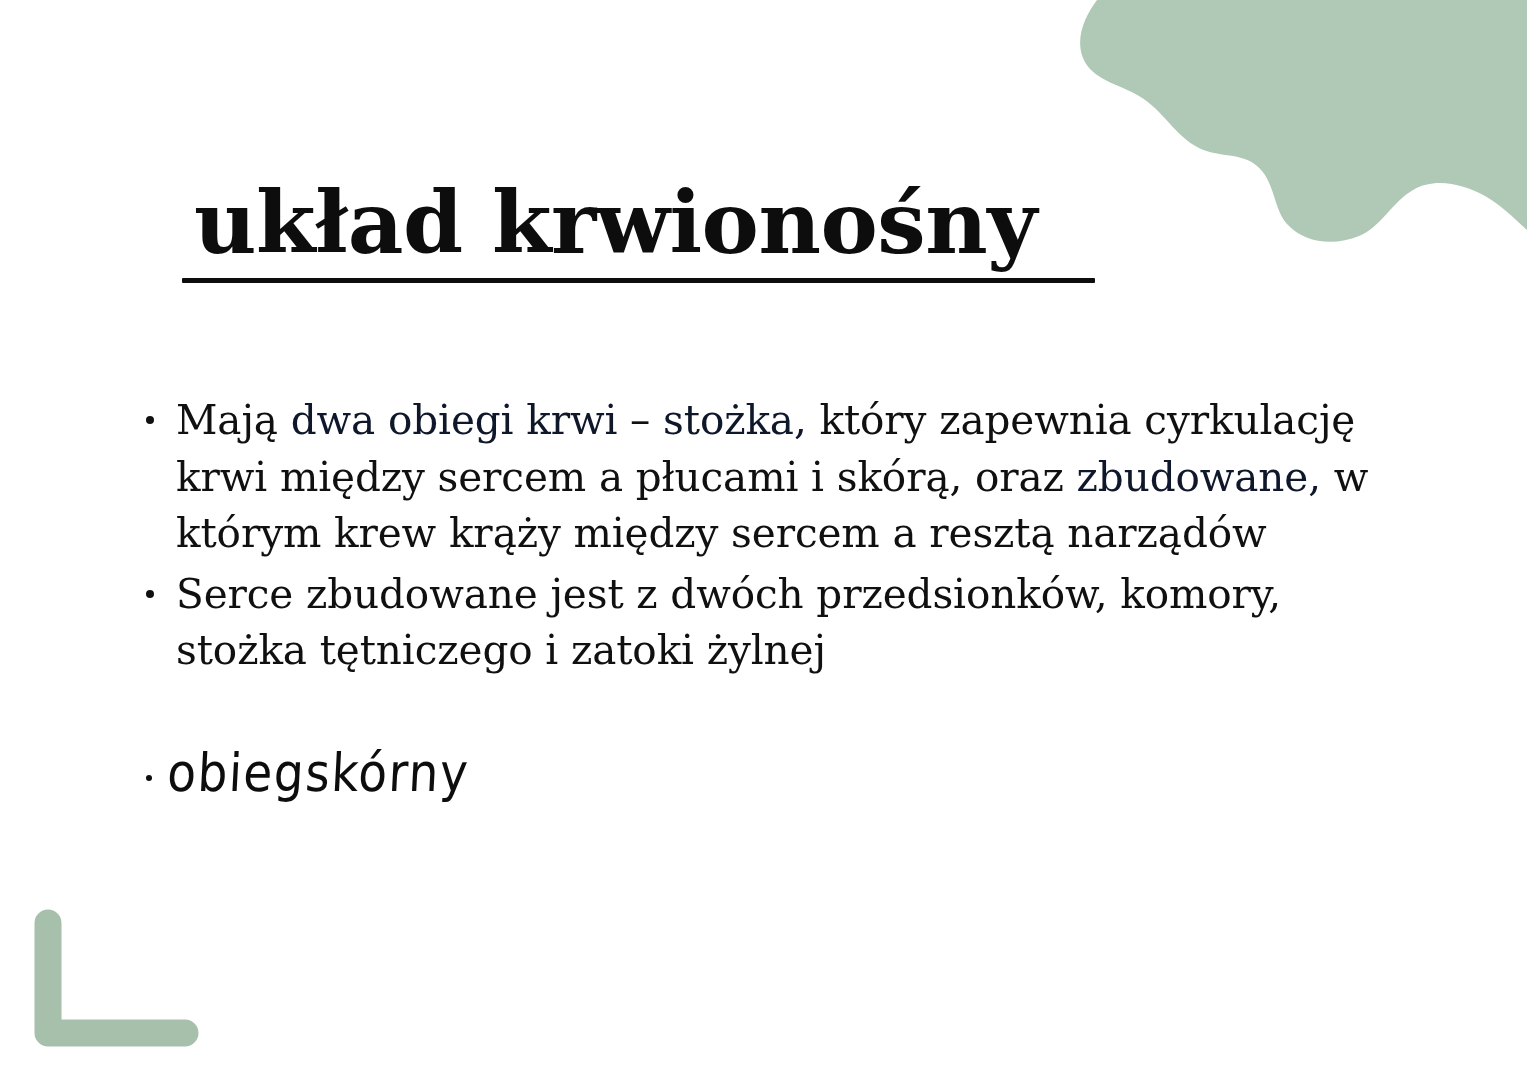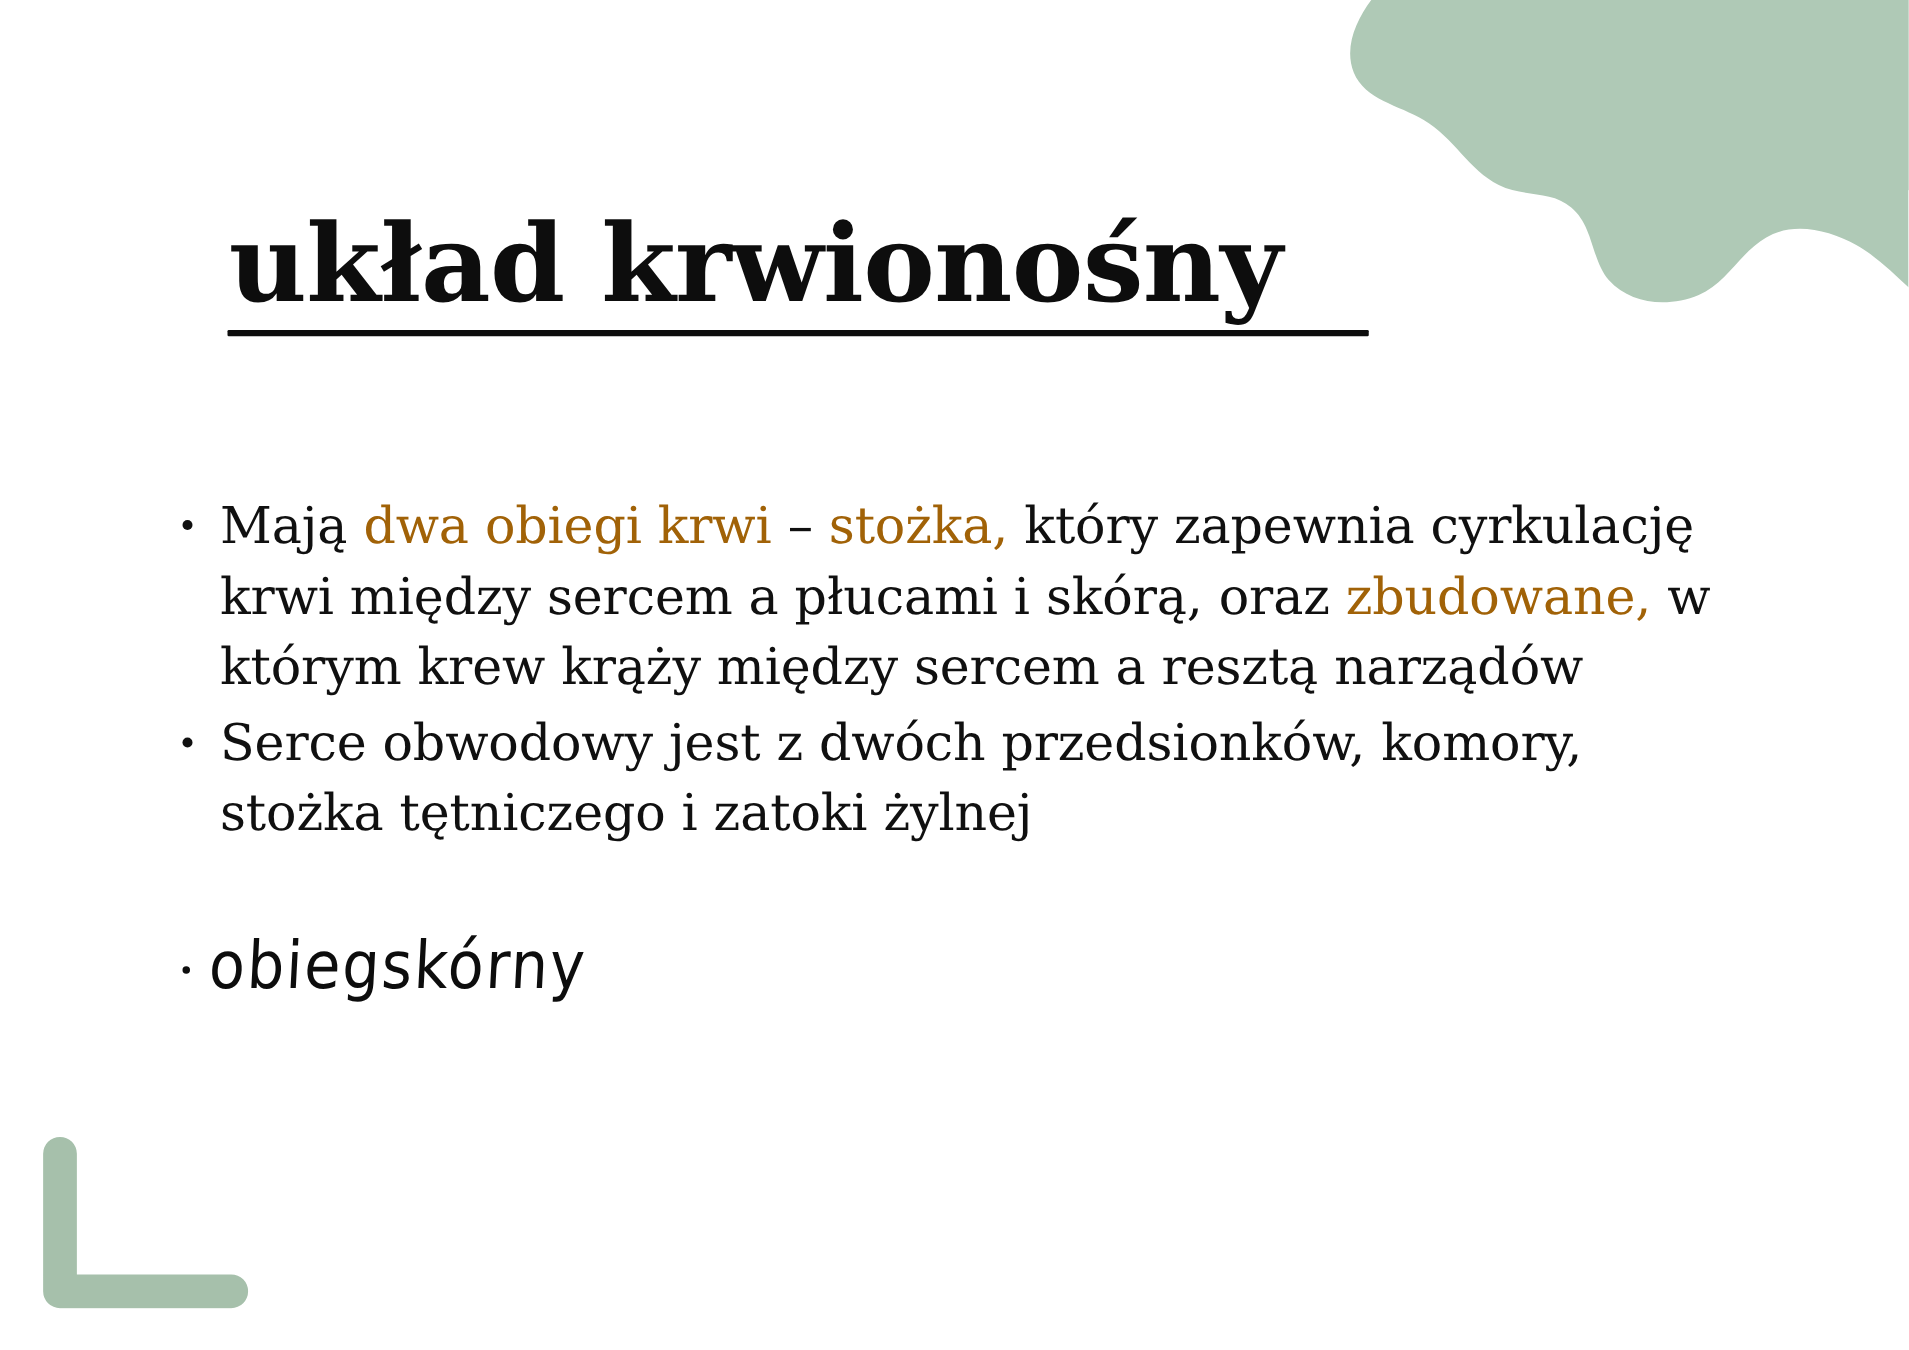--- a/index.html
+++ b/index.html
@@ -40,21 +40,21 @@
   .corner-bracket svg { display: block; width: 100%; height: 100%; }
 
   
   .title-wrap {
     position: absolute;
     left: 182px;
     top: 168px;
     width: 1000px;
   }
   .title {
-    margin: 1px;
+    margin: 12px;
     font-family: "DejaVu Serif", "Liberation Serif", serif;
     font-weight: 700;
     font-size: 86px;
     line-height: 1.0;
     letter-spacing: -0.5px;
     color: #0d0d0d;
     white-space: nowrap;
   }
   .title-rule {
     margin-top: 9px;
@@ -89,21 +89,21 @@
   ul.bullets > li::before {
     content: "";
     position: absolute;
     left: 4px;
     top: 24px;
     width: 8px;
     height: 8px;
     border-radius: 50%;
     background: #101010;
   }
-  .accent { color: #a16207; }
+  .accent { color: #0f172a; }
 
   
   .handwriting {
     position: absolute;
     left: 146px;
     top: 752px;
     font-family: "DejaVu Sans", "Liberation Sans", sans-serif;
     font-size: 47px;
     line-height: 1;
     color: #0d0d0d;
@@ -147,21 +147,21 @@
     <h1 class="title">układ krwionośny</h1>
     <div class="title-rule"></div>
   </div>
 
   <div class="body-wrap">
     <ul class="bullets">
       <li>
         <span>Mają </span><span class="accent">dwa obiegi krwi</span><span> – </span><span class="accent">stożka,</span><span> który zapewnia cyrkulację krwi między sercem a płucami i skórą, oraz </span><span class="accent">zbudowane,</span><span> w którym krew krąży między sercem a resztą narządów</span>
       </li>
       <li>
-        <span>Serce obwodowy jest z dwóch przedsionków, komory, stożka tętniczego i zatoki żylnej</span>
+        <span>Serce zbudowane jest z dwóch przedsionków, komory, stożka tętniczego i zatoki żylnej</span>
       </li>
     </ul>
   </div>
 
   <div class="handwriting">
     <span class="hw-dot"></span><span class="hw-text">obieg</span><span class="hw-text sp"></span><span class="hw-text">skórny</span>
   </div>
 
   <div class="corner-bracket">
     <svg viewBox="0 0 165 138" xmlns="http://www.w3.org/2000/svg" aria-hidden="true">

